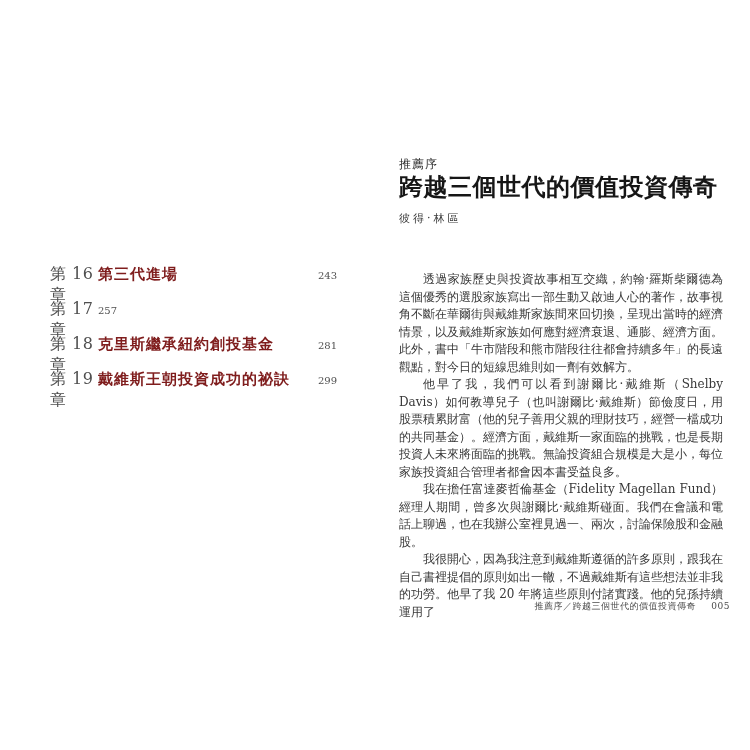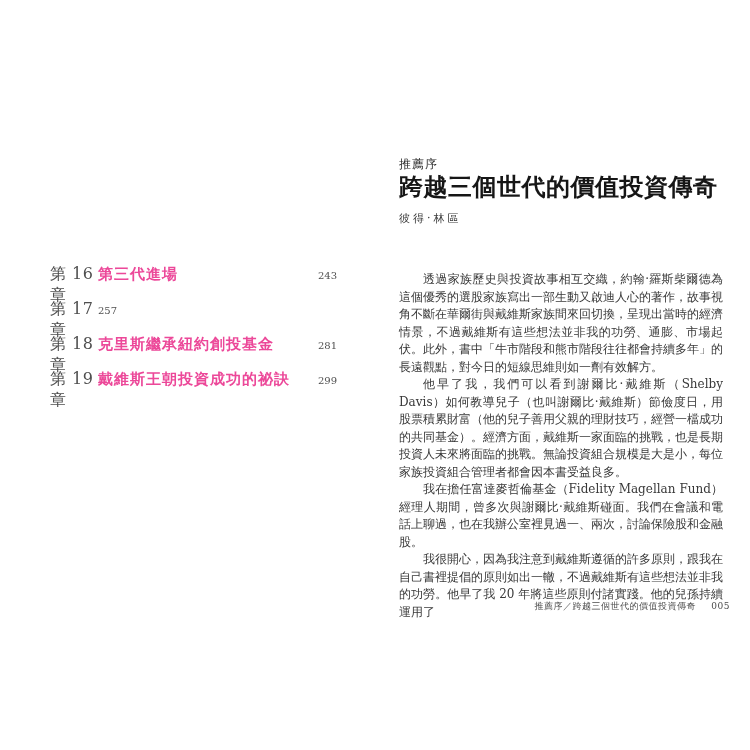--- a/index.html
+++ b/index.html
@@ -31,21 +31,21 @@
     font-size: 16px;
     letter-spacing: 0.5px;
     color: #4f4f4f;
     flex: 0 0 auto;
   }
   .toc-title {
     flex: 1 1 auto;
     font-size: 15px;
     font-weight: bold;
     letter-spacing: 1px;
-    color: #ec4899;
+    color: #7f1d1d;
   }
   .toc-page {
     flex: 0 0 auto;
     font-size: 10px;
     color: #4f4f4f;
   }
 
   
   .heading {
     position: absolute;
@@ -131,21 +131,21 @@
     </div>
   </div>
 
   <div class="heading">
     <div class="section-label">推薦序</div>
     <h1 class="main-title">跨越三個世代的價值投資傳奇</h1>
     <div class="author">彼得·林區</div>
   </div>
 
   <div class="body-text">
-    <p>透過家族歷史與投資故事相互交織，約翰·羅斯柴爾德為這個優秀的選股家族寫出一部生動又啟迪人心的著作，故事視角不斷在華爾街與戴維斯家族間來回切換，呈現出當時的經濟情景，不過戴維斯有這些想法並非我的功勞、通膨、市場起伏。此外，書中「牛市階段和熊市階段往往都會持續多年」的長遠觀點，對今日的短線思維則如一劑有效解方。</p>
+    <p>透過家族歷史與投資故事相互交織，約翰·羅斯柴爾德為這個優秀的選股家族寫出一部生動又啟迪人心的著作，故事視角不斷在華爾街與戴維斯家族間來回切換，呈現出當時的經濟情景，以及戴維斯家族如何應對經濟衰退、通膨、經濟方面。此外，書中「牛市階段和熊市階段往往都會持續多年」的長遠觀點，對今日的短線思維則如一劑有效解方。</p>
     <p>他早了我，我們可以看到謝爾比·戴維斯（Shelby Davis）如何教導兒子（也叫謝爾比·戴維斯）節儉度日，用股票積累財富（他的兒子善用父親的理財技巧，經營一檔成功的共同基金）。經濟方面，戴維斯一家面臨的挑戰，也是長期投資人未來將面臨的挑戰。無論投資組合規模是大是小，每位家族投資組合管理者都會因本書受益良多。</p>
     <p>我在擔任富達麥哲倫基金（Fidelity Magellan Fund）經理人期間，曾多次與謝爾比·戴維斯碰面。我們在會議和電話上聊過，也在我辦公室裡見過一、兩次，討論保險股和金融股。</p>
     <p>我很開心，因為我注意到戴維斯遵循的許多原則，跟我在自己書裡提倡的原則如出一轍，不過戴維斯有這些想法並非我的功勞。他早了我 20 年將這些原則付諸實踐。他的兒孫持續運用了</p>
   </div>
 
   <div class="footer">
     <span class="footer-title">推薦序／跨越三個世代的價值投資傳奇</span>
     <span class="footer-page">005</span>
   </div>
 

